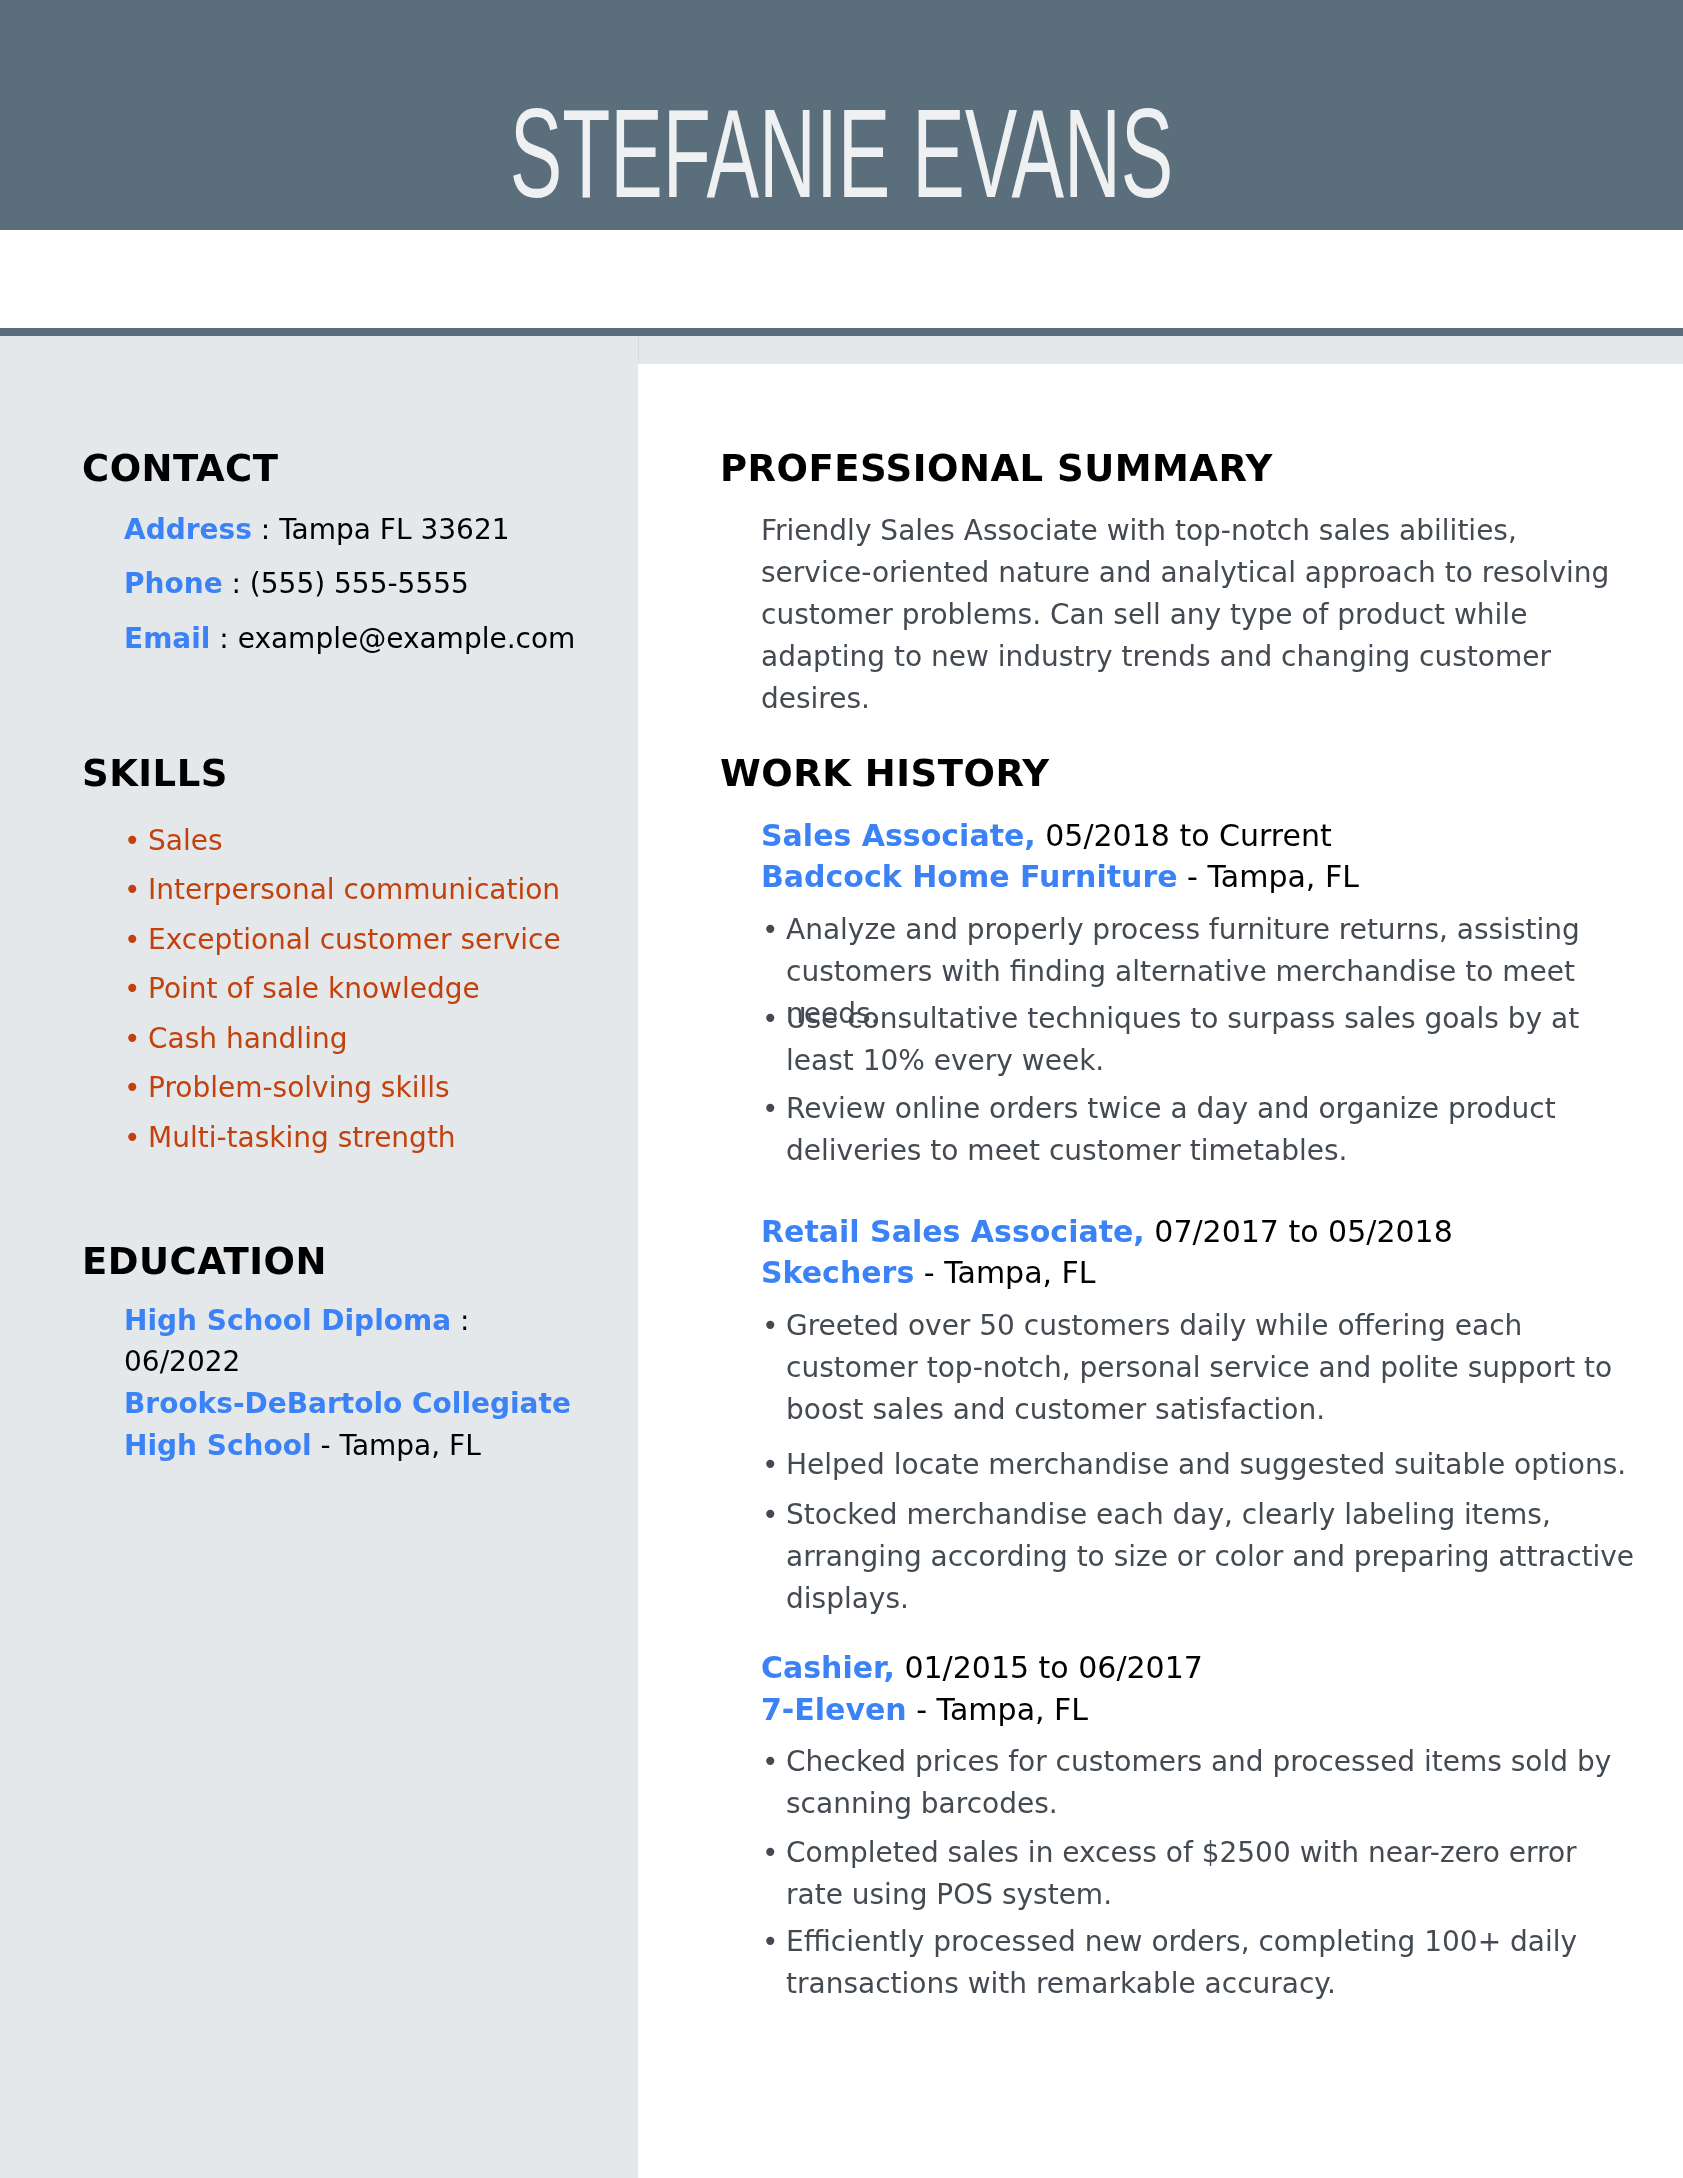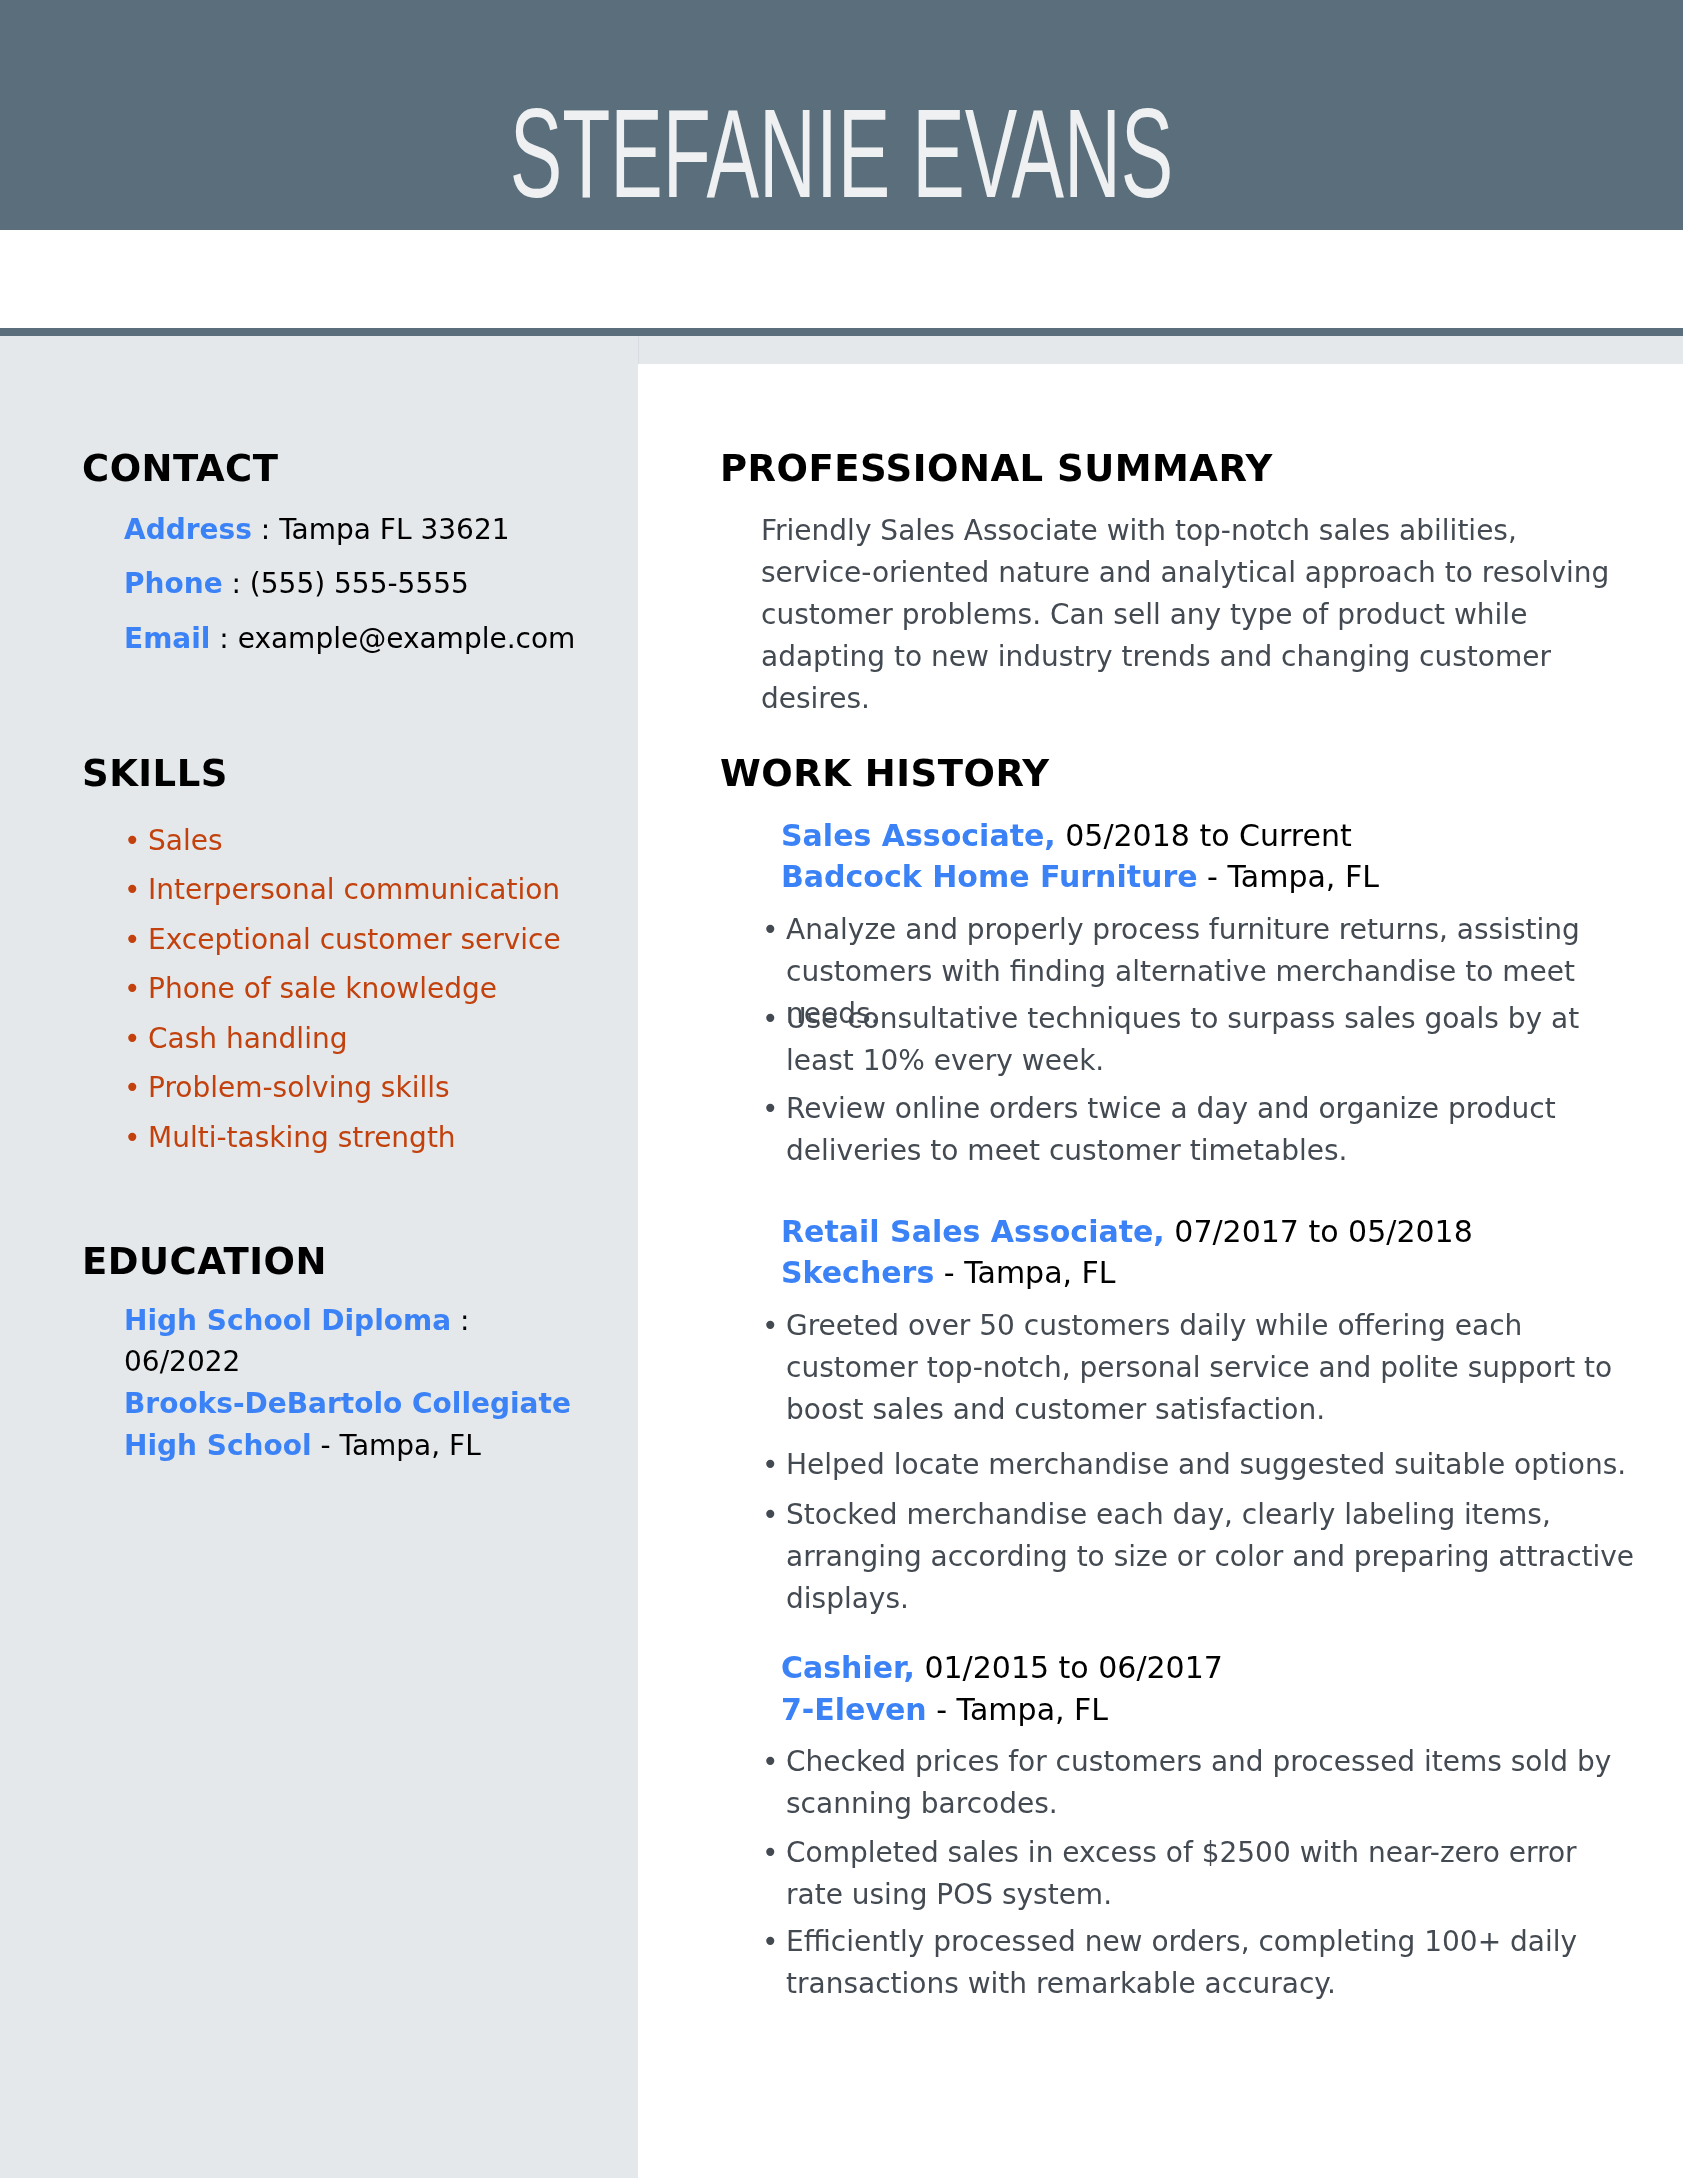--- a/index.html
+++ b/index.html
@@ -8,21 +8,21 @@
   .name{position:absolute;left:0;width:1683px;top:84px;text-align:center;color:#eef0f2;font-family:"Liberation Sans Narrow","Liberation Sans",sans-serif;font-size:127px;line-height:139px;letter-spacing:0;transform:scaleX(0.62);transform-origin:center;font-weight:normal;}
   .rule{position:absolute;left:0;top:328px;width:1683px;height:8px;background:#5a6e7c;}
   .sidebar{position:absolute;left:0;top:336px;width:638px;height:1842px;background:#e5e8eb;}
   .topband{position:absolute;left:638px;top:336px;width:1045px;height:28px;background:#e5e8eb;border-left:1px solid #d8dce0;}
   .sec{position:absolute;font-weight:bold;font-size:37px;color:#000;letter-spacing:0.5px;}
   .line{position:absolute;font-size:28px;color:#000;white-space:nowrap;}
   .b{font-weight:bold;color:#3b82f6;}
   .skill{position:absolute;left:124px;font-size:28px;color:#c2410c;white-space:nowrap;}
   .bul{display:inline-block;width:24px;}
   .para{position:absolute;left:761px;width:871px;font-size:28px;line-height:42px;color:#444a52;}
-  .job{position:absolute;left:761px;font-size:30px;color:#000;white-space:nowrap;margin-left:20px;}
+  .job{position:absolute;left:761px;font-size:30px;color:#000;white-space:nowrap;}
   .item{position:absolute;left:762px;width:851px;font-size:28px;line-height:42px;color:#444a52;padding-left:24px;}
   .item .dot{position:absolute;left:0;top:0;}
 </style>
 </head>
 <body>
 
 <div class="header">
   <div class="name">STEFANIE EVANS</div>
 </div>
 <div class="rule"></div>
@@ -32,21 +32,21 @@
 <div class="sec" style="left:82px;top:447px;">CONTACT</div>
 <div class="line" style="left:124px;top:513px;"><span class="b">Address</span><span> : Tampa FL 33621</span></div>
 <div class="line" style="left:124px;top:567px;"><span class="b">Phone</span><span> : (555) 555-5555</span></div>
 <div class="line" style="left:124px;top:622px;"><span class="b">Email</span><span> : example@example.com</span></div>
 
 <div class="sec" style="left:82px;top:752px;">SKILLS</div>
 <div id="skills-list">
     <div class="skill" style="top: 824px;"><span class="bul">•</span><span>Sales</span></div>
     <div class="skill" style="top: 873px;"><span class="bul">•</span><span>Interpersonal communication</span></div>
     <div class="skill" style="top: 923px;"><span class="bul">•</span><span>Exceptional customer service</span></div>
-    <div class="skill" style="top: 972px;"><span class="bul">•</span><span>Phone of sale knowledge</span></div>
+    <div class="skill" style="top: 972px;"><span class="bul">•</span><span>Point of sale knowledge</span></div>
     <div class="skill" style="top: 1022px;"><span class="bul">•</span><span>Cash handling</span></div>
     <div class="skill" style="top: 1071px;"><span class="bul">•</span><span>Problem-solving skills</span></div>
     <div class="skill" style="top: 1121px;"><span class="bul">•</span><span>Multi-tasking strength</span></div>
   </div>
 
 <div class="sec" style="left:82px;top:1240px;">EDUCATION</div>
 <div class="line" style="left:124px;top:1304px;"><span class="b">High School Diploma</span><span> :</span></div>
 <div class="line" style="left:124px;top:1345px;">06/2022</div>
 <div class="line b" style="left:124px;top:1387px;">Brooks-DeBartolo Collegiate</div>
 <div class="line" style="left:124px;top:1429px;"><span class="b">High School</span><span> - Tampa, FL</span></div>

